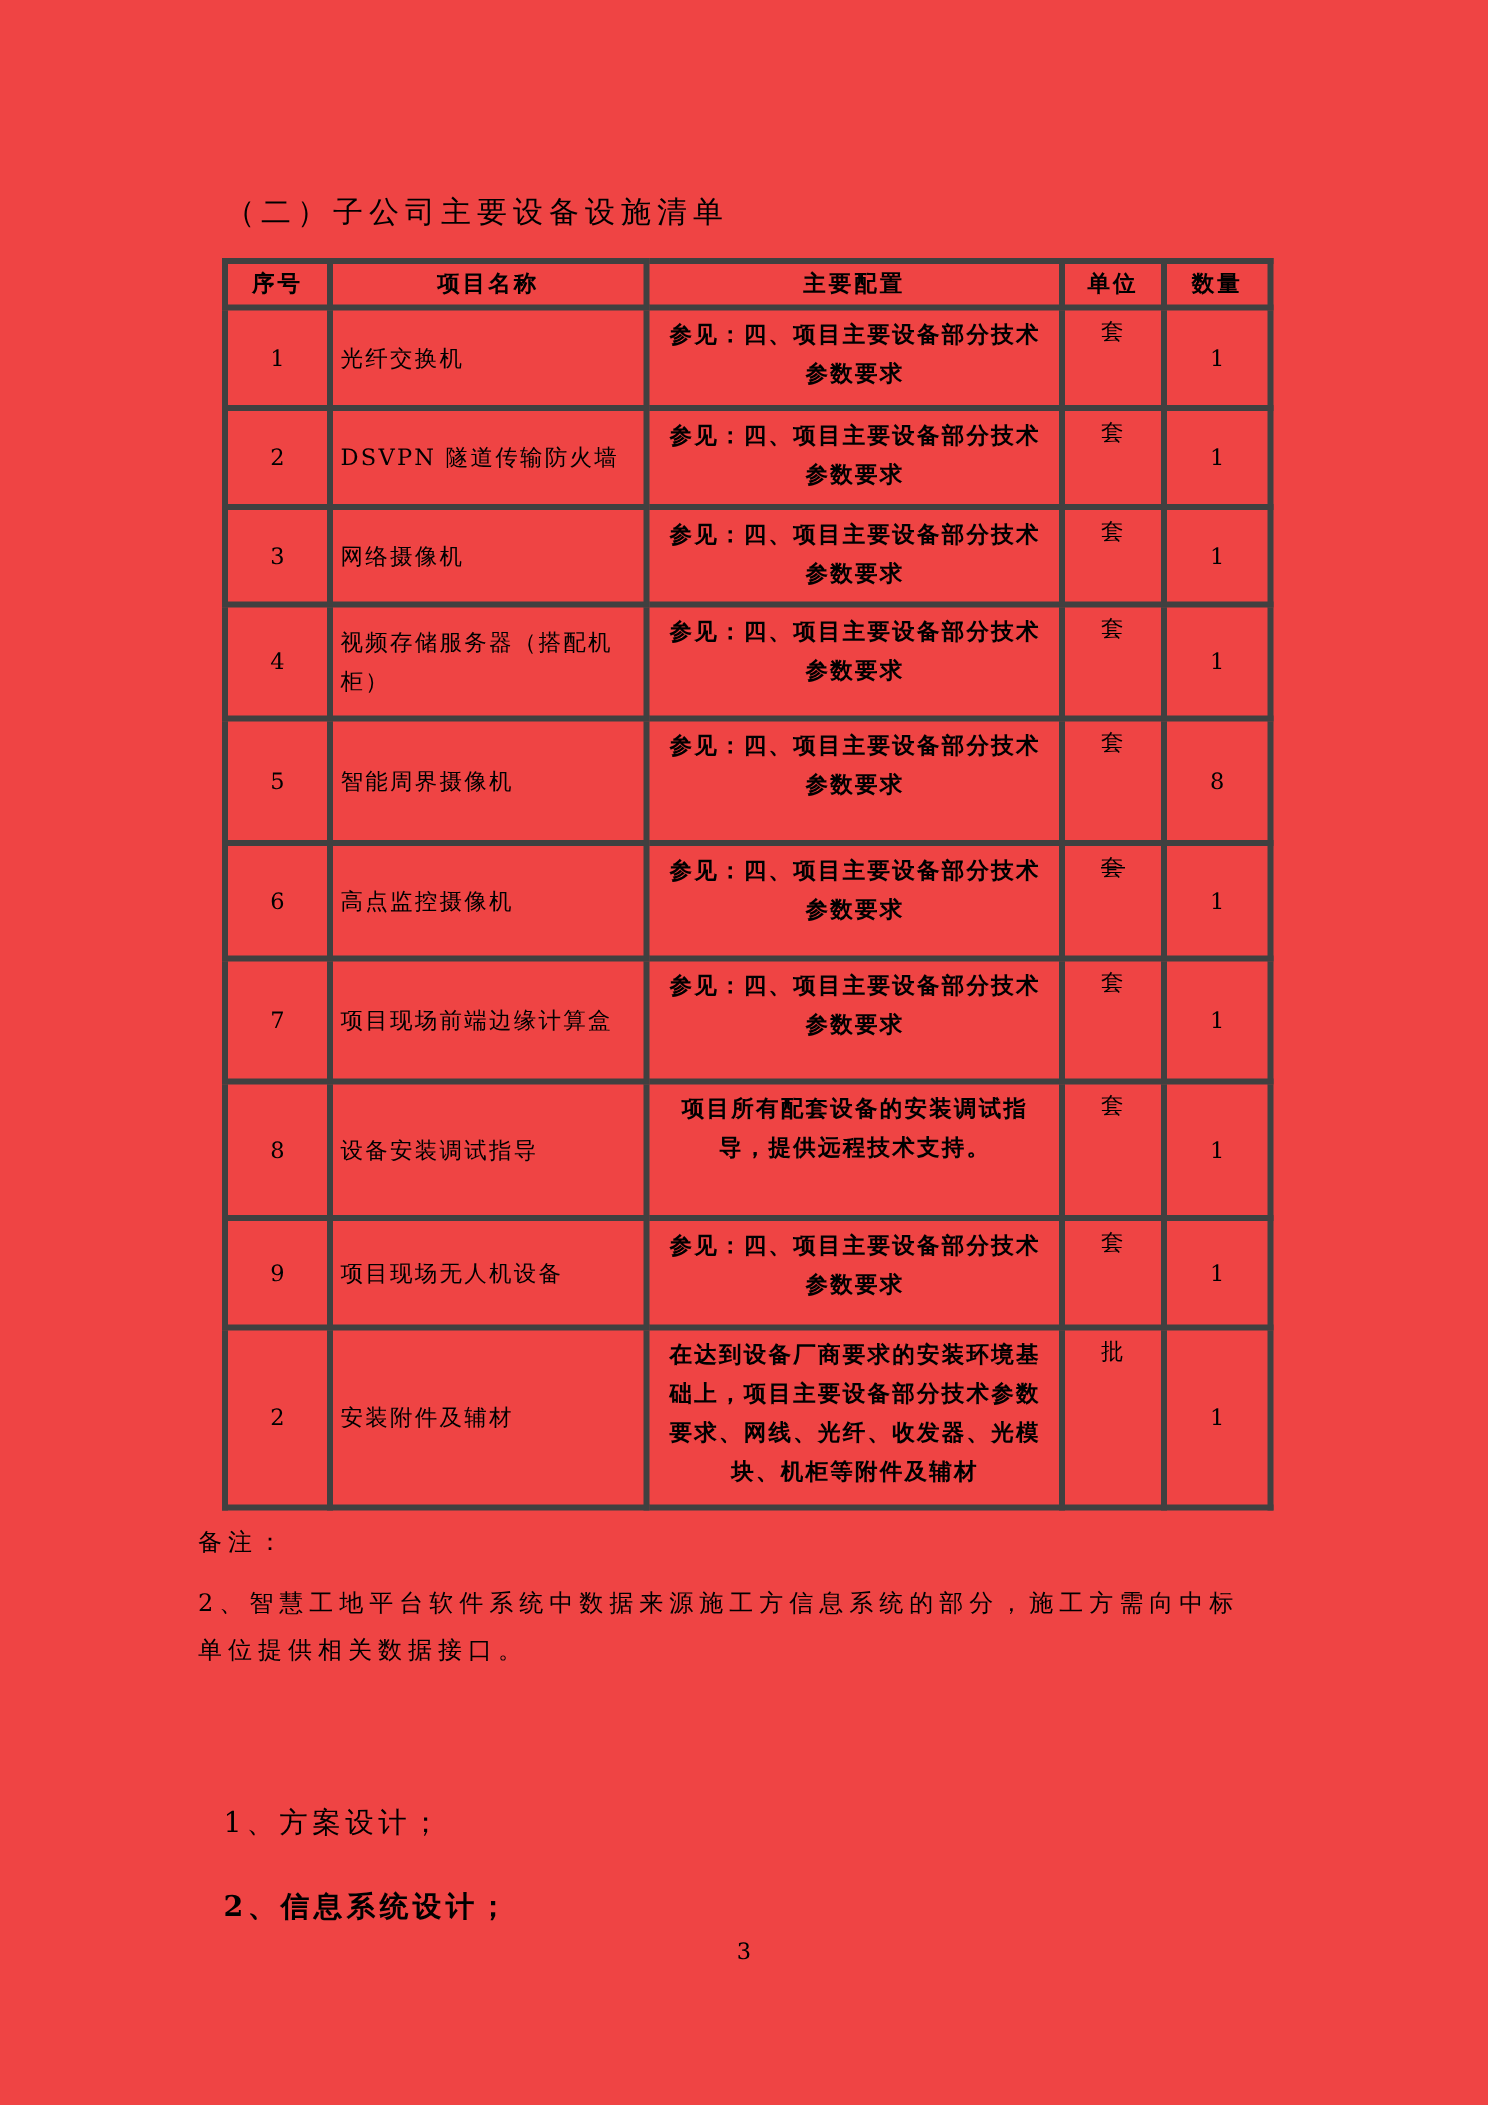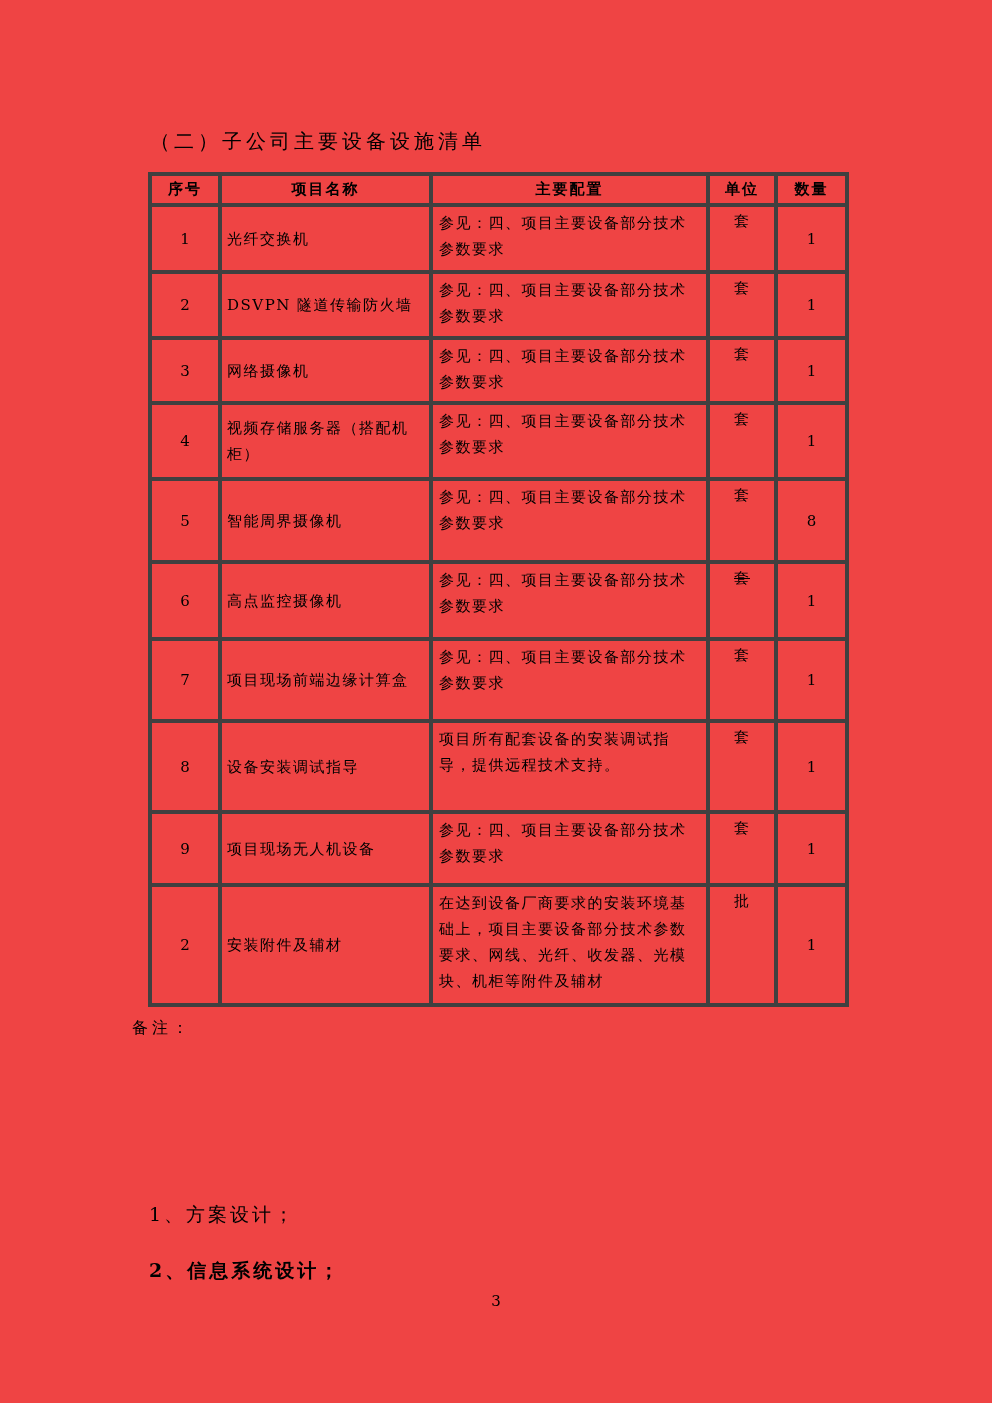--- a/index.html
+++ b/index.html
@@ -56,26 +56,27 @@
   }
   td.td-name {
     text-align: left;
     vertical-align: middle;
     font-size: 15px;
     letter-spacing: 1.5px;
     line-height: 26px;
     padding: 2px 2px 2px 5px;
   }
   td.td-config {
-    text-align: left;
+    text-align: center;
     vertical-align: top;
     font-size: 15px;
     letter-spacing: 1.5px;
     line-height: 26px;
     padding: 3px 5px 2px 6px;
+    font-weight: bold;
   }
   td.td-unit {
     text-align: center;
     vertical-align: top;
     font-size: 15px;
     letter-spacing: 1px;
     padding-top: 5px;
   }
   td.td-qty {
     text-align: center;
@@ -235,20 +236,21 @@
           <td class="td-name"><span>安装附件及辅材</span></td>
           <td class="td-config"><span>在达到设备厂商要求的安装环境基础上，项目主要设备部分技术参数要求、网线、光纤、收发器、光模块、机柜等附件及辅材</span></td>
           <td class="td-unit"><span>批</span></td>
           <td class="td-qty"><span>1</span></td>
         </tr>
       </tbody>
   </table>
 
   <div class="notes">
     <p class="notes-label">备注：</p>
+    <p class="note-item"><span>2、</span><span>智慧工地平台软件系统中数据来源施工方信息系统的部分，施工方需向中标单位提供相关数据接口。</span></p>
   </div>
 
 
   <p class="scope-item-1">1、方案设计；</p>
 
   <p class="scope-item-2">2、信息系统设计；</p>
 
   <div class="page-number">3</div>
 
 </div>

